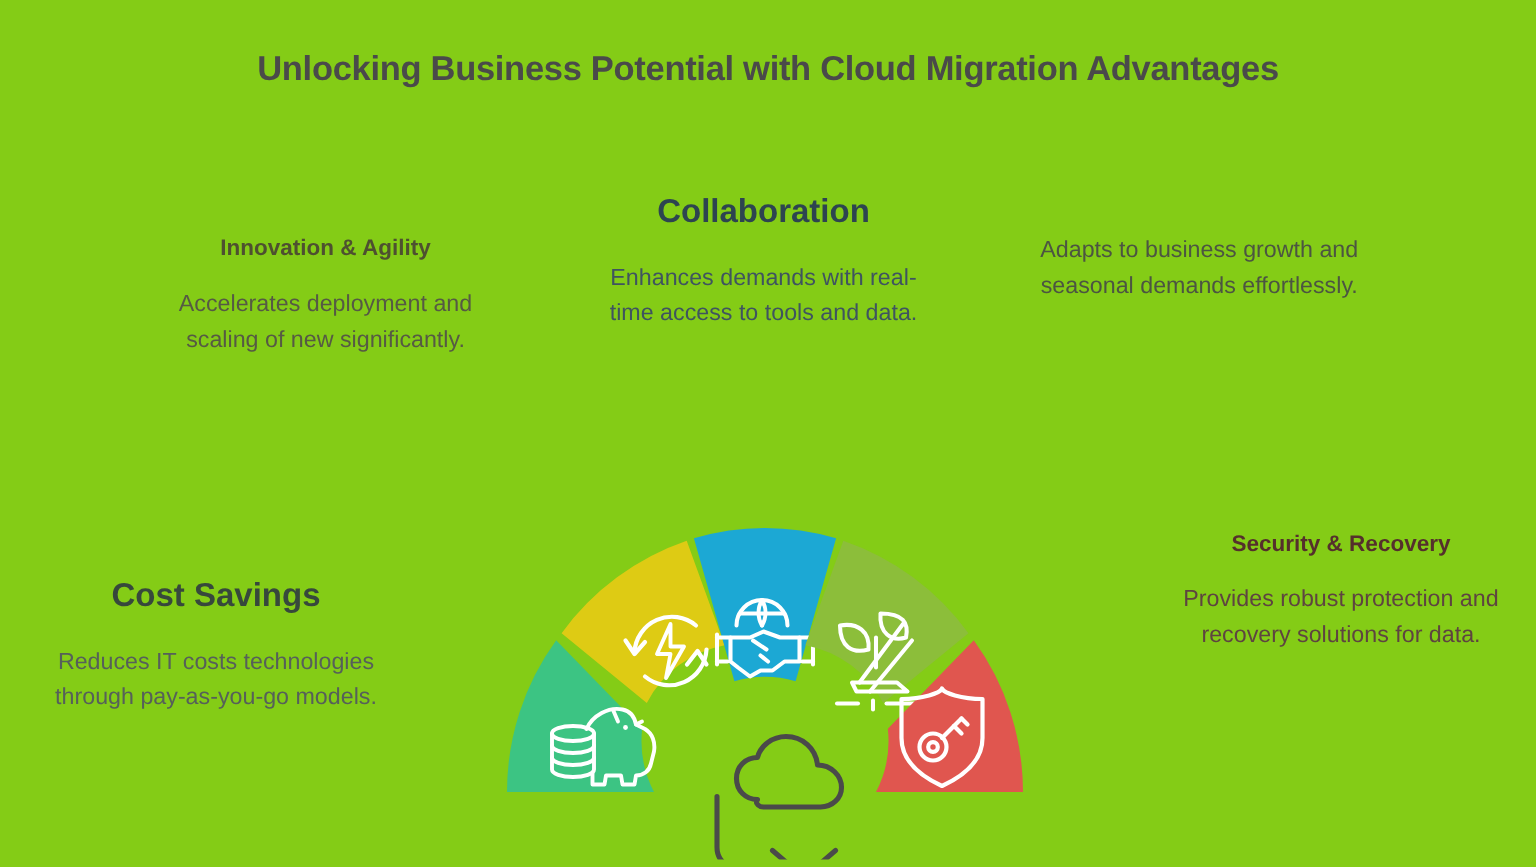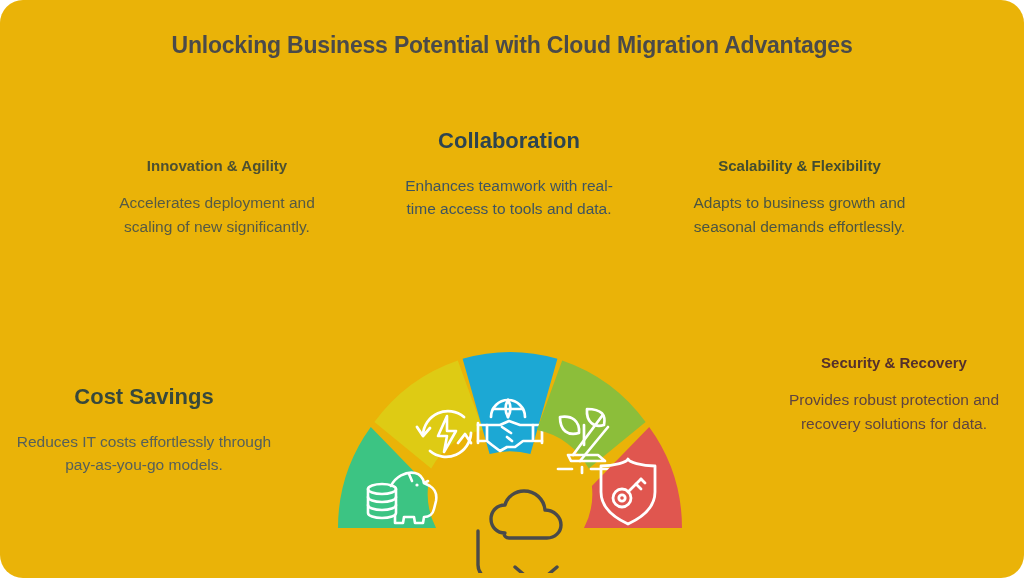--- a/index.html
+++ b/index.html
@@ -5,22 +5,21 @@
   * { box-sizing: border-box; margin: 0; padding: 0; }
   html, body {
     width: 1024px; height: 578px;
     background: #ffffff;
     font-family: "Liberation Sans", sans-serif;
     overflow: hidden;
   }
   #canvas {
     position: relative;
     width: 1024px; height: 578px;
-    background: #eab308;
-    border-radius: 23px;
+    background: #84cc16;
   }
   #chart-title {
     position: absolute;
     top: 32px; left: 0; width: 1024px;
     text-align: center;
     font-size: 23px;
     font-weight: bold;
     color: #4a4a4a;
     letter-spacing: -0.2px;
   }
@@ -221,35 +220,34 @@
       <path d="M 13 44 L 13 78 C 13 86 19 92 28 92 L 62 92"></path>
       <path d="M 50 80 L 64 92 L 50 104"></path>
 
       <path d="M 122 92 L 80 92"></path>
       <path d="M 92 80 L 78 92 L 92 104"></path>
     </g>
   </svg>
 
   <div class="block" id="block-cost">
     <div class="hd">Cost Savings</div>
-    <div class="bd">Reduces IT costs effortlessly through pay-as-you-go models.</div>
+    <div class="bd">Reduces IT costs technologies through pay-as-you-go models.</div>
   </div>
 
   <div class="block" id="block-innovation">
     <div class="hd">Innovation &amp; Agility</div>
     <div class="bd">Accelerates deployment and scaling of new significantly.</div>
   </div>
 
   <div class="block" id="block-collaboration">
     <div class="hd">Collaboration</div>
-    <div class="bd">Enhances teamwork with real-time access to tools and data.</div>
+    <div class="bd">Enhances demands with real-time access to tools and data.</div>
   </div>
 
   <div class="block" id="block-scalability">
-    <div class="hd">Scalability &amp; Flexibility</div>
     <div class="bd">Adapts to business growth and seasonal demands effortlessly.</div>
   </div>
 
   <div class="block" id="block-security">
     <div class="hd">Security &amp; Recovery</div>
     <div class="bd">Provides robust protection and recovery solutions for data.</div>
   </div>
 
 </div>
 

